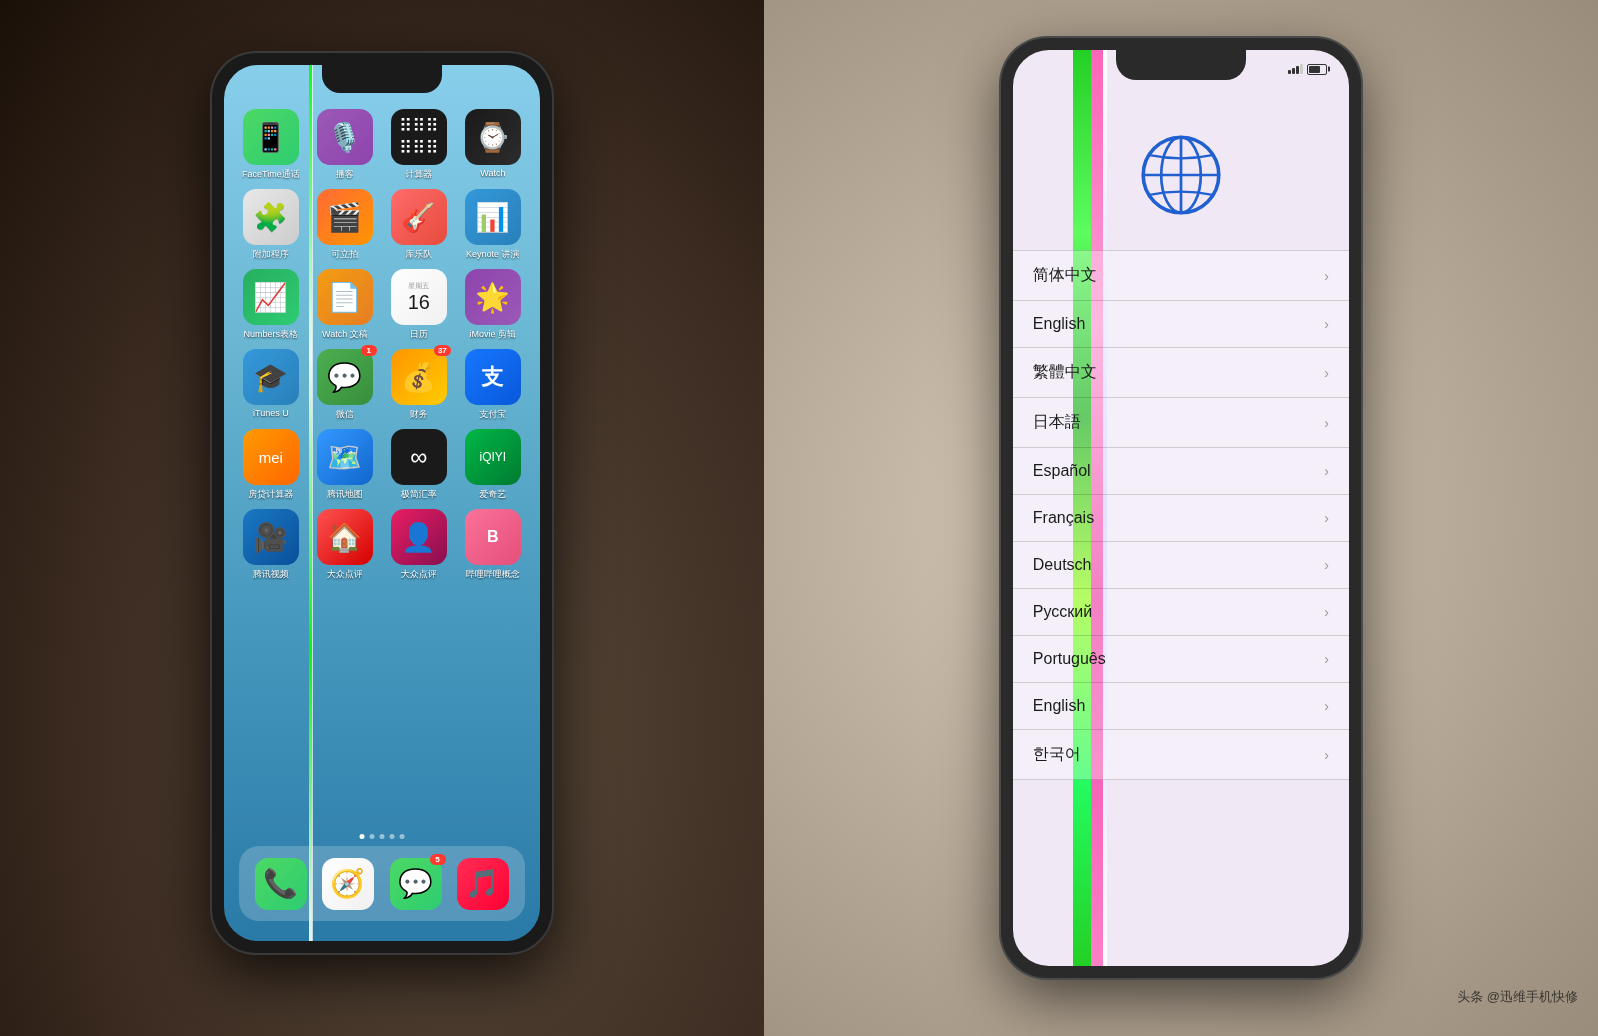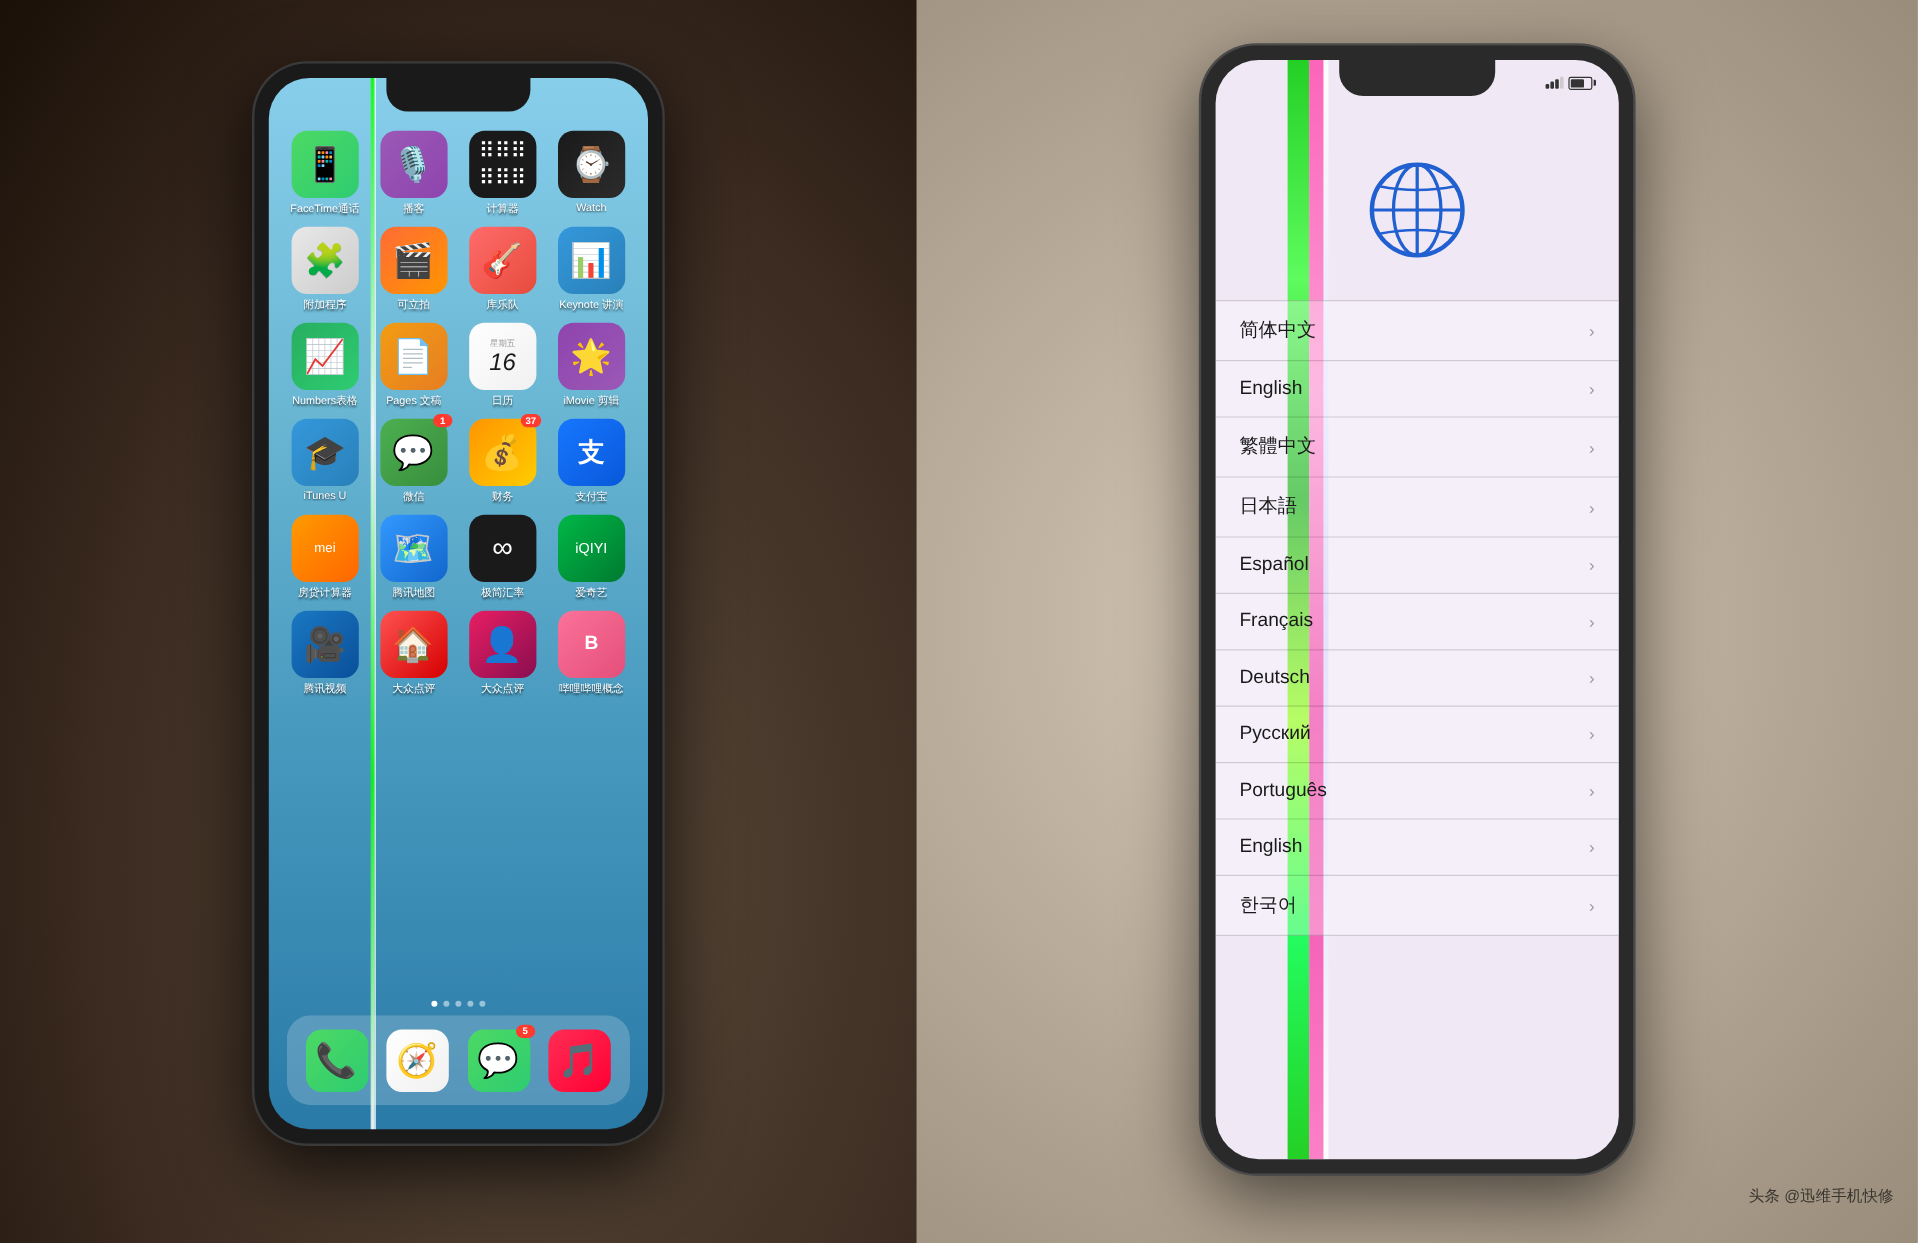--- a/index.html
+++ b/index.html
@@ -435,26 +435,26 @@
           <div class="app-icon-img keynote">📊</div>
           <span class="app-label">Keynote 讲演</span>
         </div>
 
         <div class="app-icon">
           <div class="app-icon-img numbers">📈</div>
           <span class="app-label">Numbers表格</span>
         </div>
         <div class="app-icon">
           <div class="app-icon-img pages">📄</div>
-          <span class="app-label">Pages 文稿</span>
+          <span class="app-label">Watch 文稿</span>
         </div>
         <div class="app-icon">
           <div class="app-icon-img calendar" style="font-size:10px; color:#e74c3c; flex-direction:column; display:flex; align-items:center; justify-content:center;">
               <span style="font-size:7px; color:#999; text-transform:uppercase;">星期五</span>
-              <span style="font-size:20px; color:#1a1a1a; font-weight:300; line-height:1.1;font-style:italic;">16</span>
+              <span style="font-size:20px; color:#1a1a1a; font-weight:300; line-height:1.1;">16</span>
             </div>
           <span class="app-label">日历</span>
         </div>
         <div class="app-icon">
           <div class="app-icon-img imovie">🌟</div>
           <span class="app-label">iMovie 剪辑</span>
         </div>
 
         <div class="app-icon">
           <div class="app-icon-img itunes">🎓</div>
@@ -469,21 +469,21 @@
           <span class="app-label">财务</span>
         </div>
         <div class="app-icon">
           <div class="app-icon-img alipay" style="font-size:14px; background: linear-gradient(135deg, #1677ff, #0958d9);">
             <span style="font-size:22px; font-weight:bold; color:white;">支</span>
           </div>
           <span class="app-label">支付宝</span>
         </div>
 
         <div class="app-icon">
-          <div class="app-icon-img meituan" style="background:linear-gradient(135deg,#ff9a00,#ff6600); font-size:11px; color:white;">mei</div>
+          <div class="app-icon-img meituan" style="background:linear-gradient(135deg,#ff9a00,#ff6600); font-size:15px; color:white;">mei</div>
           <span class="app-label">房贷计算器</span>
         </div>
         <div class="app-icon">
           <div class="app-icon-img amap" style="background:linear-gradient(135deg,#3399ff,#1166cc);">🗺️</div>
           <span class="app-label">腾讯地图</span>
         </div>
         <div class="app-icon">
           <div class="app-icon-img jijian" style="background:#1a1a1a; font-size:24px; color:white;">∞</div>
           <span class="app-label">极简汇率</span>
         </div>

